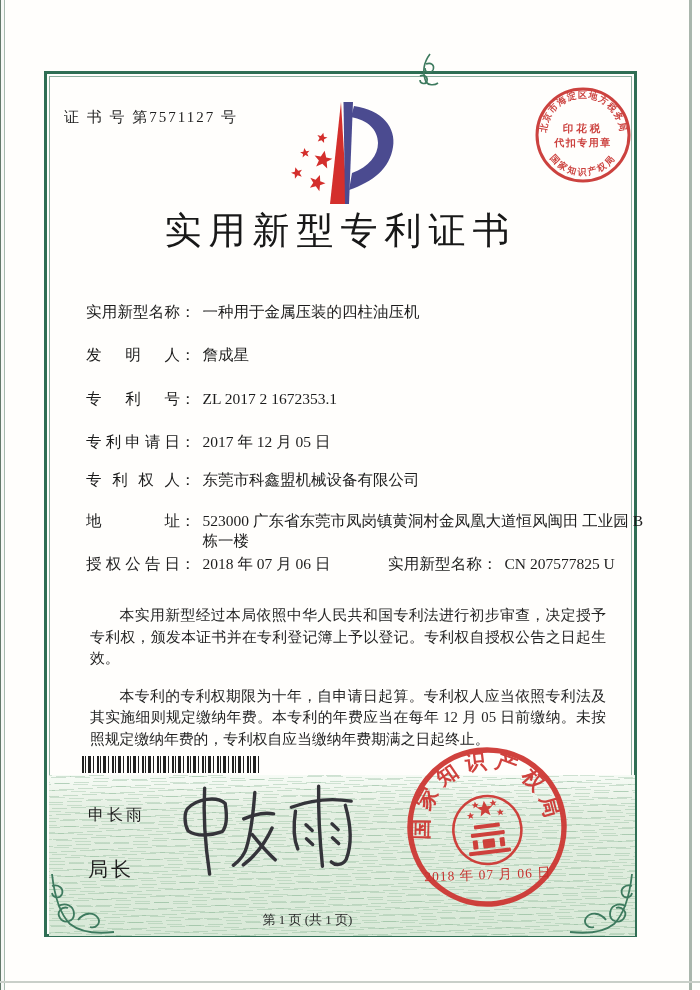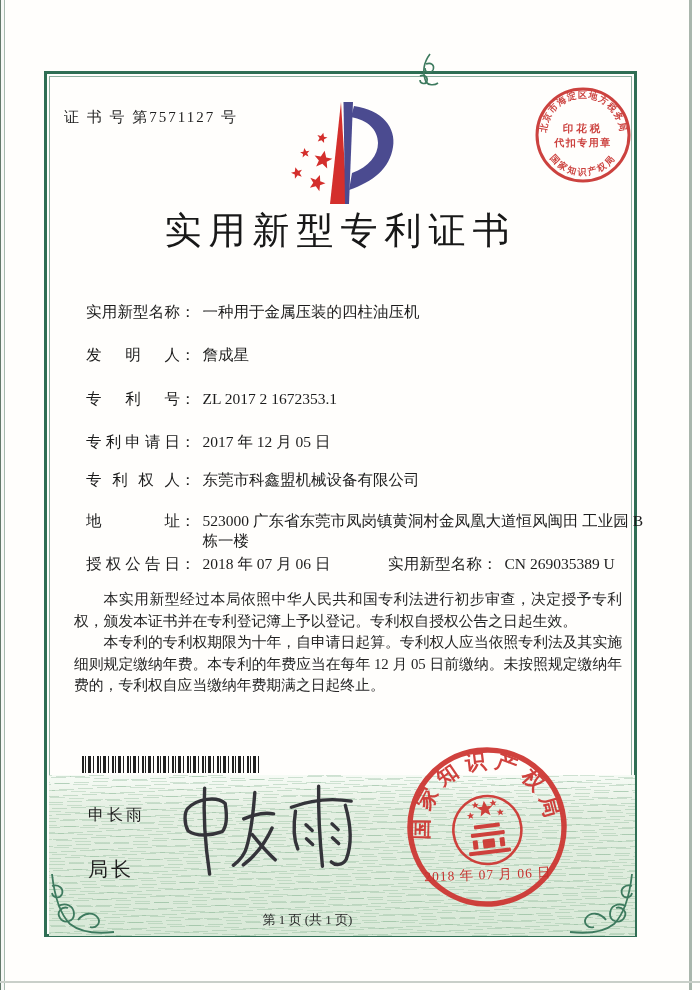--- a/index.html
+++ b/index.html
@@ -25,21 +25,21 @@
   .tax-stamp{position:absolute;left:521px;top:73px;z-index:3;opacity:.92;}
   .title{position:absolute;left:44px;top:206px;width:593px;text-align:center;z-index:2;
     font-size:37px;font-weight:400;letter-spacing:7px;color:#181818;}
   .row{position:absolute;left:86px;font-size:15.5px;color:#1c1c1c;z-index:2;white-space:nowrap;}
   .row .lab{display:inline-block;width:94px;text-align:justify;text-align-last:justify;vertical-align:top;}
   .row .val{margin-left:7px;}
   .row .wrapval{display:inline-block;white-space:normal;width:452px;vertical-align:top;line-height:20px;}
   .grant-no{position:absolute;left:302px;top:0;}
   .body-text{position:absolute;left:74px;top:589px;width:548px;z-index:2;
     font-size:14.8px;line-height:21.6px;text-align:justify;color:#242424;}
-  .body-text p{margin:0;text-indent:2em;}
+  .body-text p{margin:16px;text-indent:2em;}
   .barcode{position:absolute;left:82px;top:756px;width:178px;height:17px;z-index:2;
     background:repeating-linear-gradient(90deg,#202020 0 2px,rgba(0,0,0,0) 2px 3px,#202020 3px 4px,rgba(0,0,0,0) 4px 6px,#202020 6px 9px,rgba(0,0,0,0) 9px 11px,#202020 11px 12px,rgba(0,0,0,0) 12px 15px);}
   .director{position:absolute;left:88px;top:856px;font-size:20px;letter-spacing:3px;z-index:2;}
   .director-name{position:absolute;left:88px;top:805px;font-size:16px;letter-spacing:3px;z-index:2;}
   .signature{position:absolute;left:170px;top:776px;z-index:3;}
   .seal{position:absolute;left:402px;top:742px;z-index:4;opacity:.93;}
   .seal-date{position:absolute;left:408px;top:866px;width:160px;text-align:center;z-index:5;
     color:#c6302c;font-size:13.5px;letter-spacing:1px;transform:rotate(-2deg);}
   .footer{position:absolute;left:44px;top:911px;width:527px;text-align:center;font-size:13px;z-index:2;color:#2a2a2a;}
   .flourish{position:absolute;z-index:2;}
@@ -133,21 +133,21 @@
     <span class="lab">专利权人</span><span>：</span><span class="val">东莞市科鑫盟机械设备有限公司</span>
   </div>
   <div class="row" style="top:511px">
     <span class="lab">地址</span><span>：</span><span class="val wrapval">523000 广东省东莞市凤岗镇黄洞村金凤凰大道恒风闽田 工业园 B 栋一楼</span>
   </div>
   <div class="row" style="top:554px">
     <span>
       <span class="lab">授权公告日</span><span>：</span><span class="val">2018 年 07 月 06 日</span>
     </span>
     <span class="grant-no">
-      <span class="lab">实用新型名称</span><span>：</span><span class="val">CN 269035389 U</span>
+      <span class="lab">实用新型名称</span><span>：</span><span class="val">CN 207577825 U</span>
     </span>
   </div>
 
   <div class="body-text">
     <p>本实用新型经过本局依照中华人民共和国专利法进行初步审查，决定授予专利权，颁发本证书并在专利登记簿上予以登记。专利权自授权公告之日起生效。</p>
     <p>本专利的专利权期限为十年，自申请日起算。专利权人应当依照专利法及其实施细则规定缴纳年费。本专利的年费应当在每年 12 月 05 日前缴纳。未按照规定缴纳年费的，专利权自应当缴纳年费期满之日起终止。</p>
   </div>
 
   <div class="barcode"></div>
 

